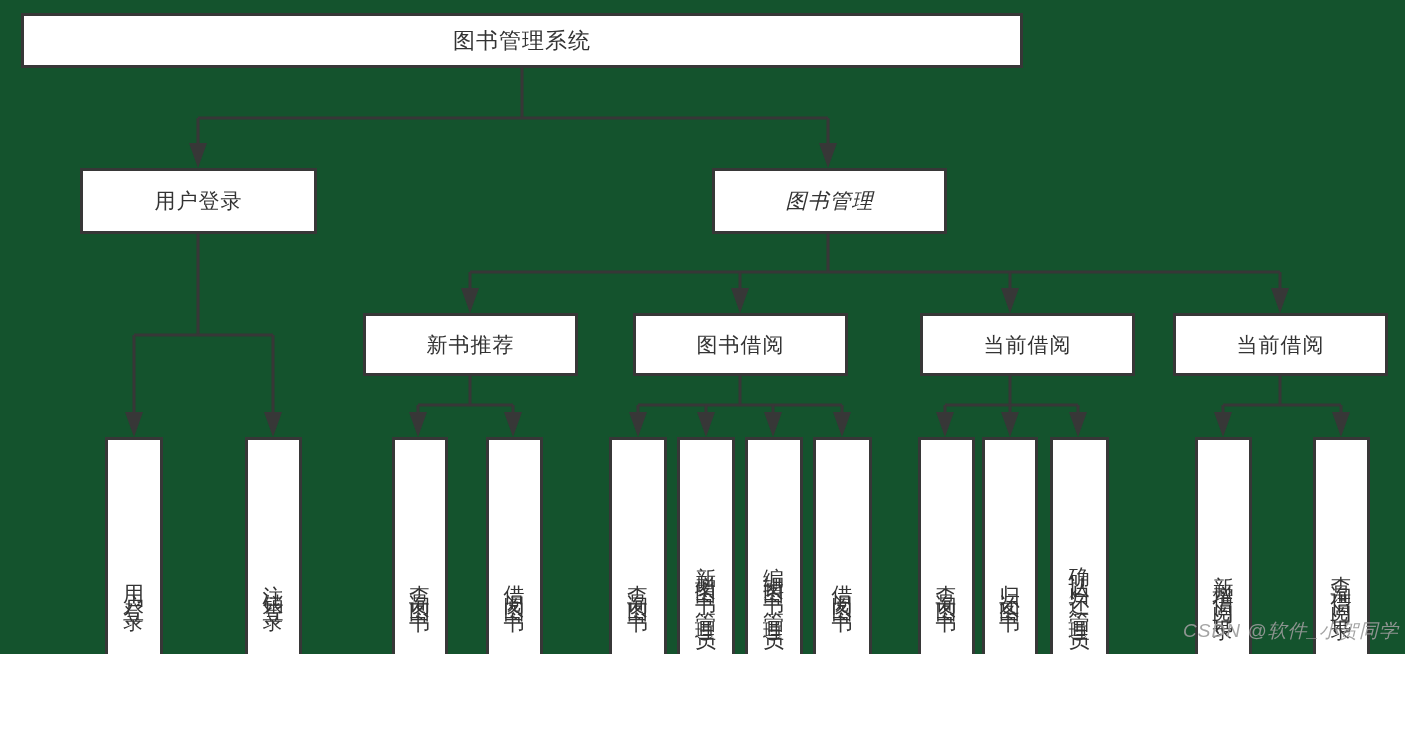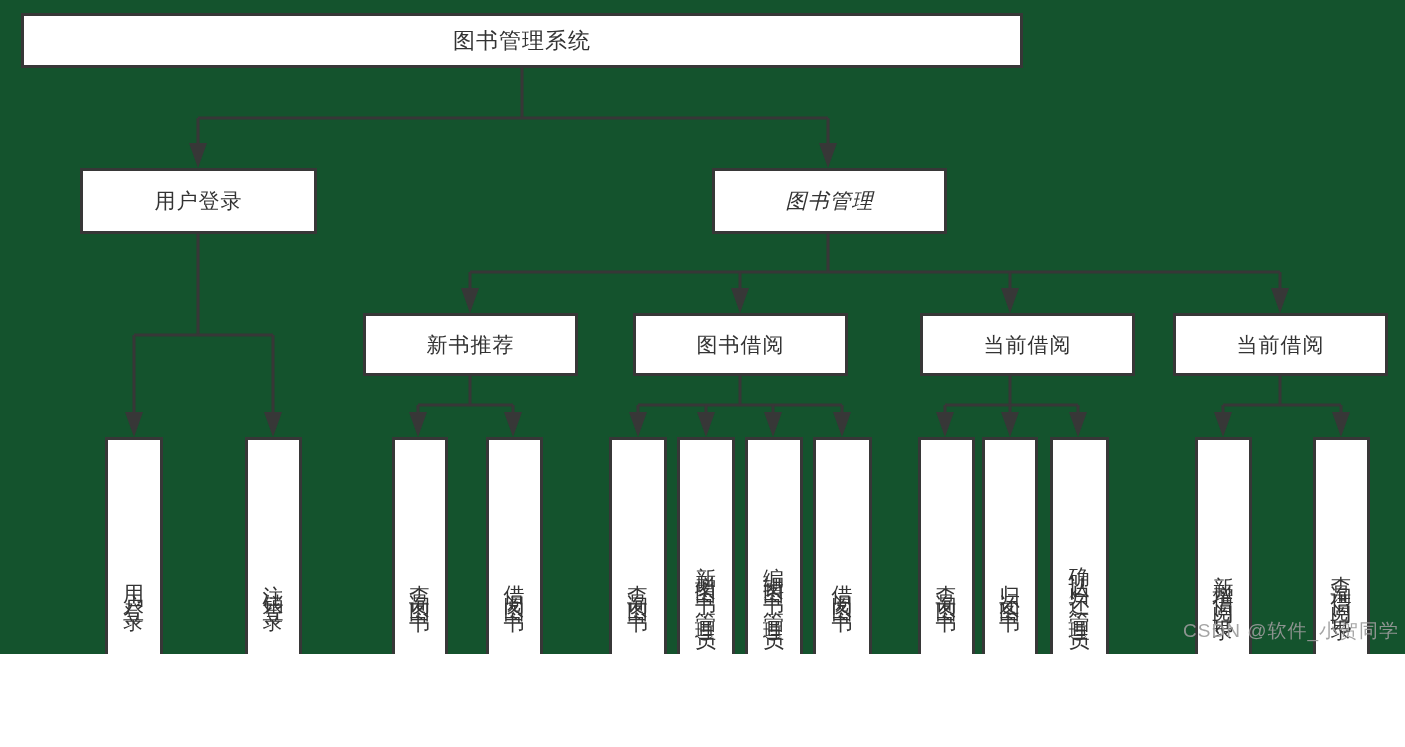--- a/index.html
+++ b/index.html
@@ -66,20 +66,21 @@
   #watermark {
     position: absolute;
     right: 6px;
     bottom: 10px;
     font-size: 19px;
     color: #9b9b9b;
     opacity: 0.9;
     letter-spacing: 1px;
     z-index: 10;
     white-space: nowrap;
+    font-style: italic;
   }
 </style>
 </head>
 <body>
 
 <div id="canvas">
 
   <svg id="connectors" viewBox="0 0 1405 747" xmlns="http://www.w3.org/2000/svg">
     <g stroke="#373737" stroke-width="3" fill="none">
 

